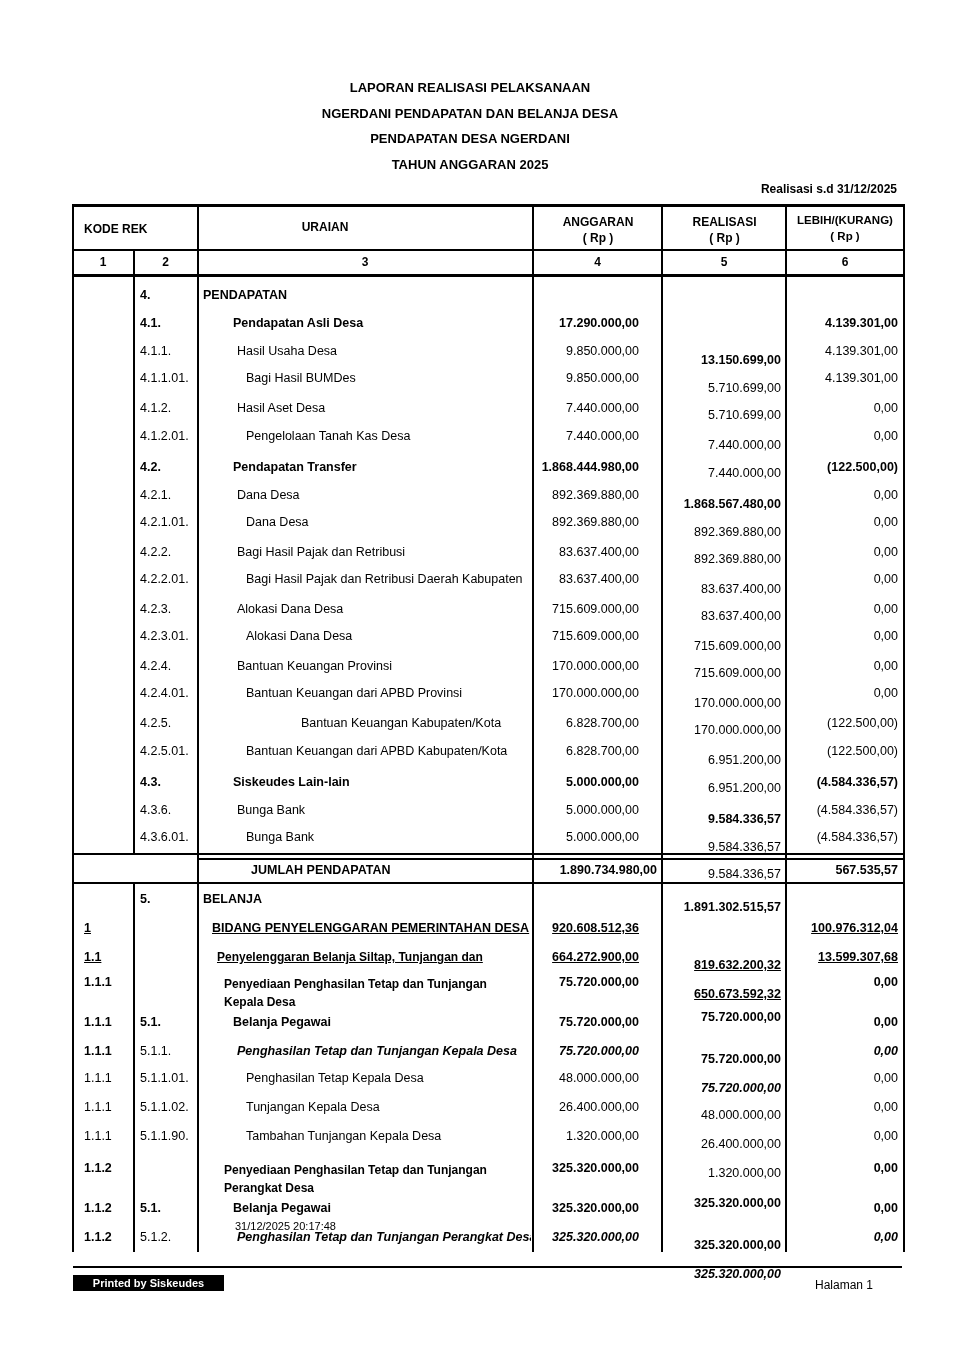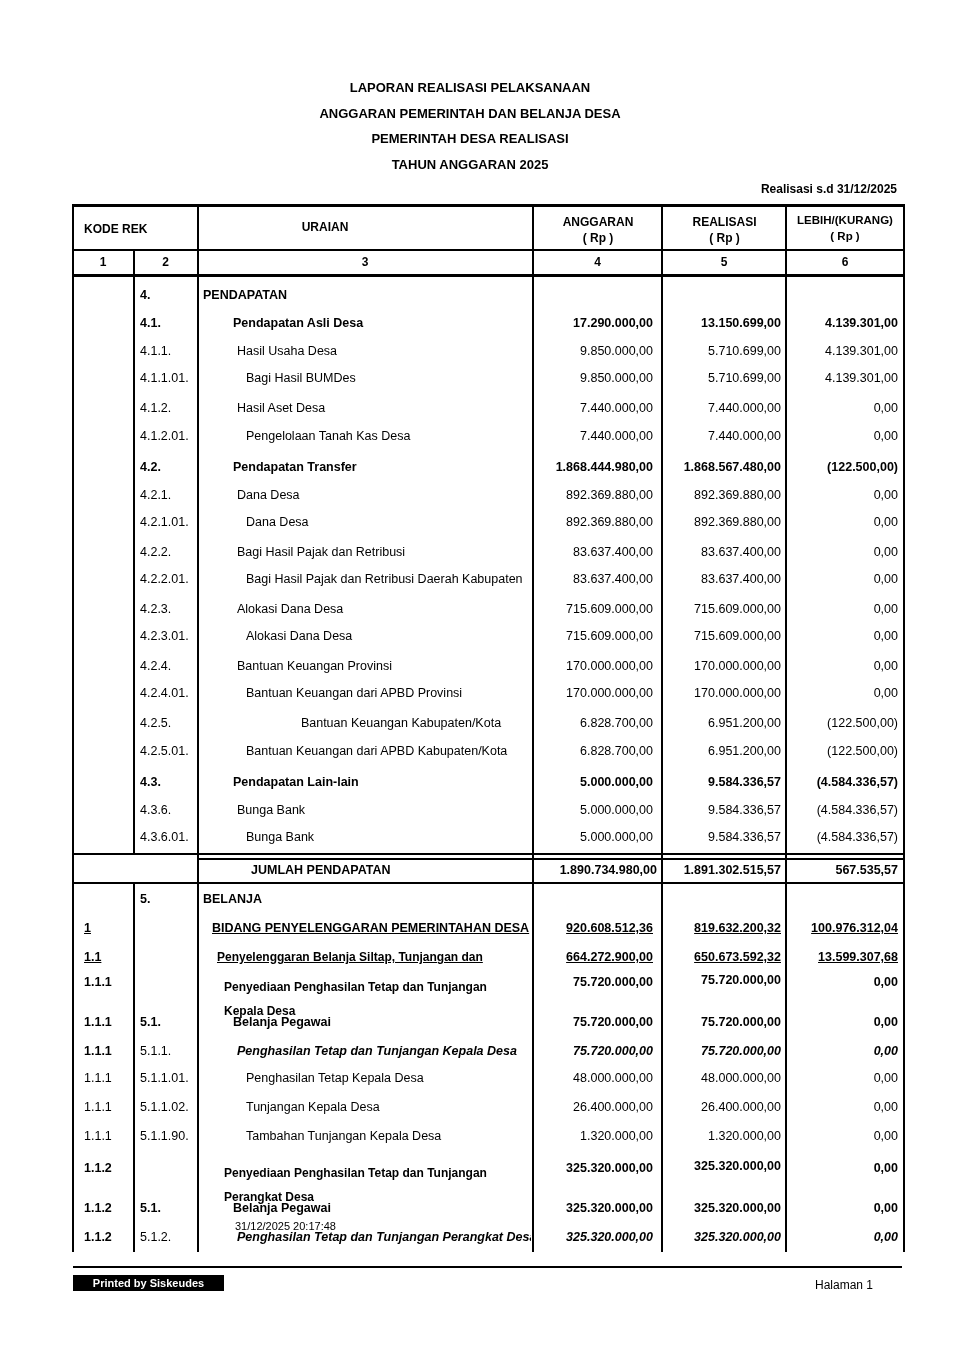--- a/index.html
+++ b/index.html
@@ -8,39 +8,39 @@
   .title { position:absolute; left:0; width:940px; text-align:center; font-weight:bold; font-size:13px; }
   .subinfo { position:absolute; right:68px; top:182px; font-weight:bold; font-size:12px; }
   .vline { position:absolute; background:#000; width:2px; }
   .hline { position:absolute; background:#000; height:2px; }
   .hdr { position:absolute; font-weight:bold; font-size:12px; text-align:center; line-height:16px; }
   .colnum { position:absolute; font-weight:bold; font-size:12px; text-align:center; top:255px; }
   .row { position:absolute; left:0; width:965px; font-size:12.5px; }
   .c1 { position:absolute; left:84px; }
   .c2 { position:absolute; left:140px; }
   .c3 { position:absolute; left:203px; width:328px; white-space:nowrap; overflow:hidden; }
-  .c4 { position:absolute; right:312px; text-align:right; }
-  .c5 { position:absolute; right:184px; text-align:right; }
+  .c4 { position:absolute; right:326px; text-align:right; }
+  .c5 { position:absolute; right:184px; text-align:right;margin-top:37px; }
   .c6 { position:absolute; right:67px; text-align:right; }
   .b { font-weight:bold; }
   .i { font-style:italic; }
   .u { text-decoration:underline; }
-  .ml { white-space:normal !important; line-height:24px; }
+  .ml { white-space:normal !important; line-height:18px; }
   .footer-bar { position:absolute; left:73px; top:1266px; width:829px; height:2px; background:#000; }
   .printed { position:absolute; left:73px; top:1275px; width:151px; height:16px; background:#000; color:#fff;
              font-weight:bold; font-size:11px; text-align:center; line-height:16px; }
   .printdate { position:absolute; left:235px; top:1220px; font-size:11px; }
   .page { position:absolute; left:815px; top:1278px; font-size:12px; }
 </style>
 </head>
 <body>
 
 <div class="title" style="top:80px;">LAPORAN REALISASI PELAKSANAAN</div>
-<div class="title" style="top:106px;">ANGGARAN PEMERINTAH DAN BELANJA DESA</div>
-<div class="title" style="top:131px;">PEMERINTAH DESA REALISASI</div>
+<div class="title" style="top:106px;">NGERDANI PENDAPATAN DAN BELANJA DESA</div>
+<div class="title" style="top:131px;">PENDAPATAN DESA NGERDANI</div>
 <div class="title" style="top:157px;">TAHUN ANGGARAN 2025</div>
 <div class="subinfo">Realisasi s.d 31/12/2025</div>
 
 <div>
 
   <div class="hline" style="left:72px; top:204px; width:833px; height:3px;"></div>
   <div class="hline" style="left:72px; top:249px; width:833px;"></div>
   <div class="hline" style="left:72px; top:274px; width:833px; height:3px;"></div>
 
   <div class="hline" style="left:72px; top:853px; width:833px;"></div>
@@ -189,21 +189,21 @@
   </div>
   <div class="row" style="top:744px;">
     <span class="c2">4.2.5.01.</span>
     <span class="c3" style="padding-left:43px;">Bantuan Keuangan dari APBD Kabupaten/Kota</span>
     <span class="c4">6.828.700,00</span>
     <span class="c5">6.951.200,00</span>
     <span class="c6">(122.500,00)</span>
   </div>
   <div class="row b" style="top:775px;">
     <span class="c2">4.3.</span>
-    <span class="c3" style="padding-left:30px;">Pendapatan Lain-lain</span>
+    <span class="c3" style="padding-left:30px;">Siskeudes Lain-lain</span>
     <span class="c4">5.000.000,00</span>
     <span class="c5">9.584.336,57</span>
     <span class="c6">(4.584.336,57)</span>
   </div>
   <div class="row" style="top:803px;">
     <span class="c2">4.3.6.</span>
     <span class="c3" style="padding-left:34px;">Bunga Bank</span>
     <span class="c4">5.000.000,00</span>
     <span class="c5">9.584.336,57</span>
     <span class="c6">(4.584.336,57)</span>

